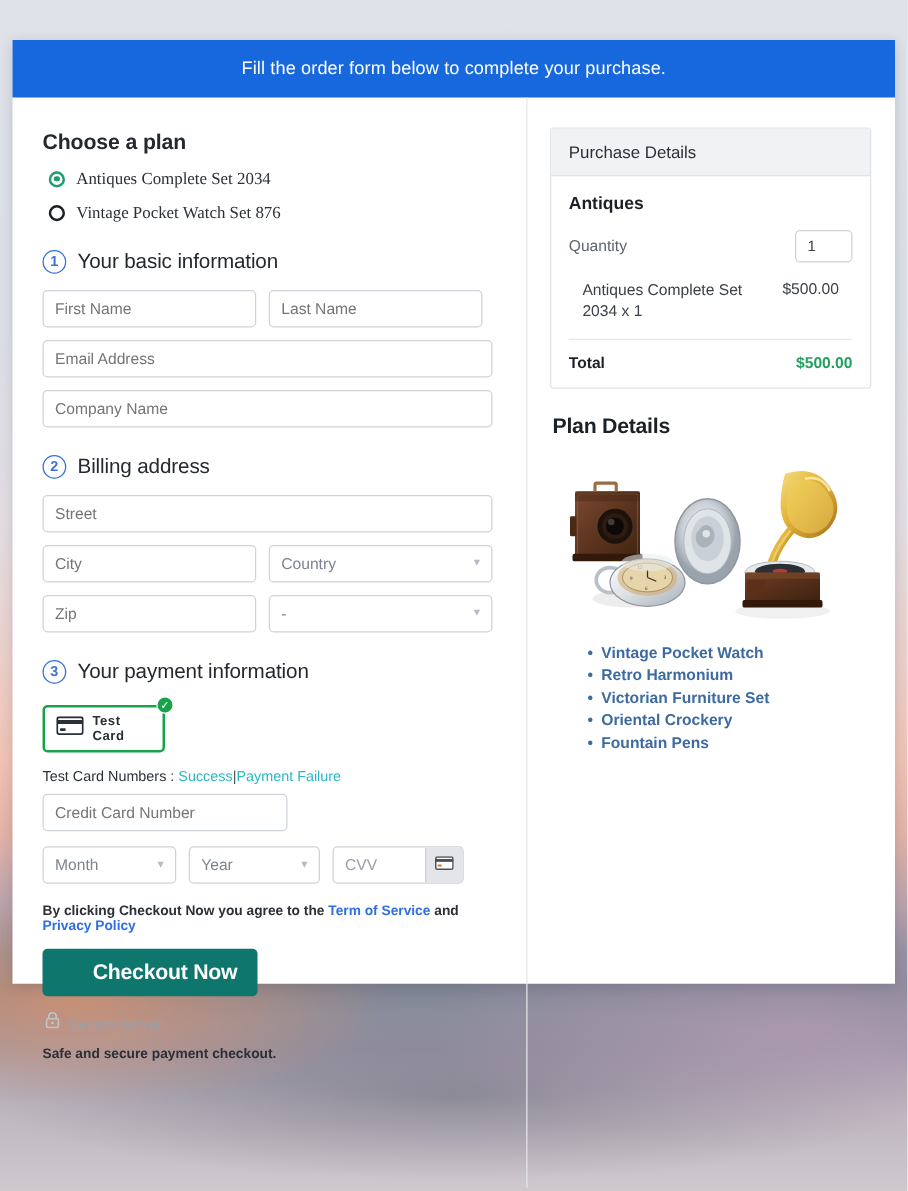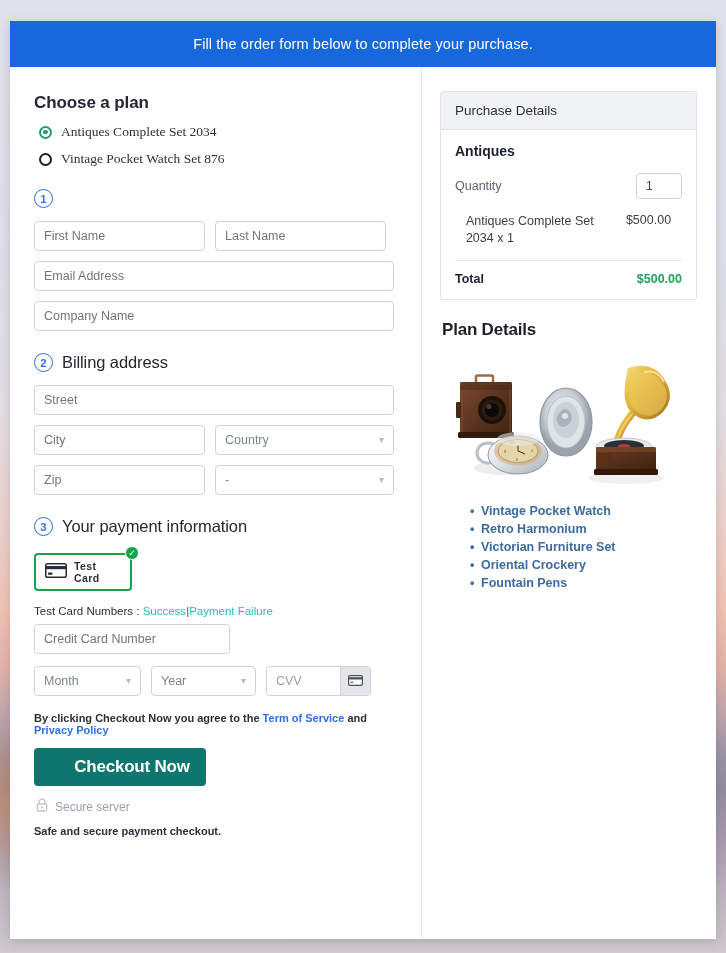--- a/index.html
+++ b/index.html
@@ -43,23 +43,23 @@
     background:
       radial-gradient(ellipse 360px 120px at 8% 84%, rgba(255,150,90,0.55), rgba(255,150,90,0) 70%),
       radial-gradient(ellipse 420px 150px at 88% 86%, rgba(200,160,190,0.45), rgba(200,160,190,0) 70%),
       radial-gradient(ellipse 500px 90px at 50% 92%, rgba(90,92,110,0.45), rgba(90,92,110,0) 75%);
   }
 
   
   #card {
     position: absolute;
     left: 10px;
-    top: 21px;
+    top: 32px;
     width: 706px;
-    height: 918px;
+    height: 755px;
     background: #ffffff;
     box-shadow: 0 2px 10px rgba(40,45,60,0.18);
   }
 
   #banner {
     height: 46px;
     background: #1767dd;
     color: #ffffff;
     display: flex;
     align-items: center;
@@ -419,20 +419,21 @@
         <span class="radio-label">Antiques Complete Set 2034</span>
       </div>
       <div class="radio-row">
         <span class="radio-dot"></span>
         <span class="radio-label">Vintage Pocket Watch Set 876</span>
       </div>
 
       
       <div class="step-head">
         <span class="step-num">1</span>
+        <span class="step-label">Your basic information</span>
       </div>
 
       <div class="field-row">
         <input class="inp half" type="text" placeholder="First Name" style="">
         <input class="inp half" type="text" placeholder="Last Name" style="">
       </div>
       <div class="field-row">
         <input class="inp full" type="text" placeholder="Email Address" style="">
       </div>
       <div class="field-row">

